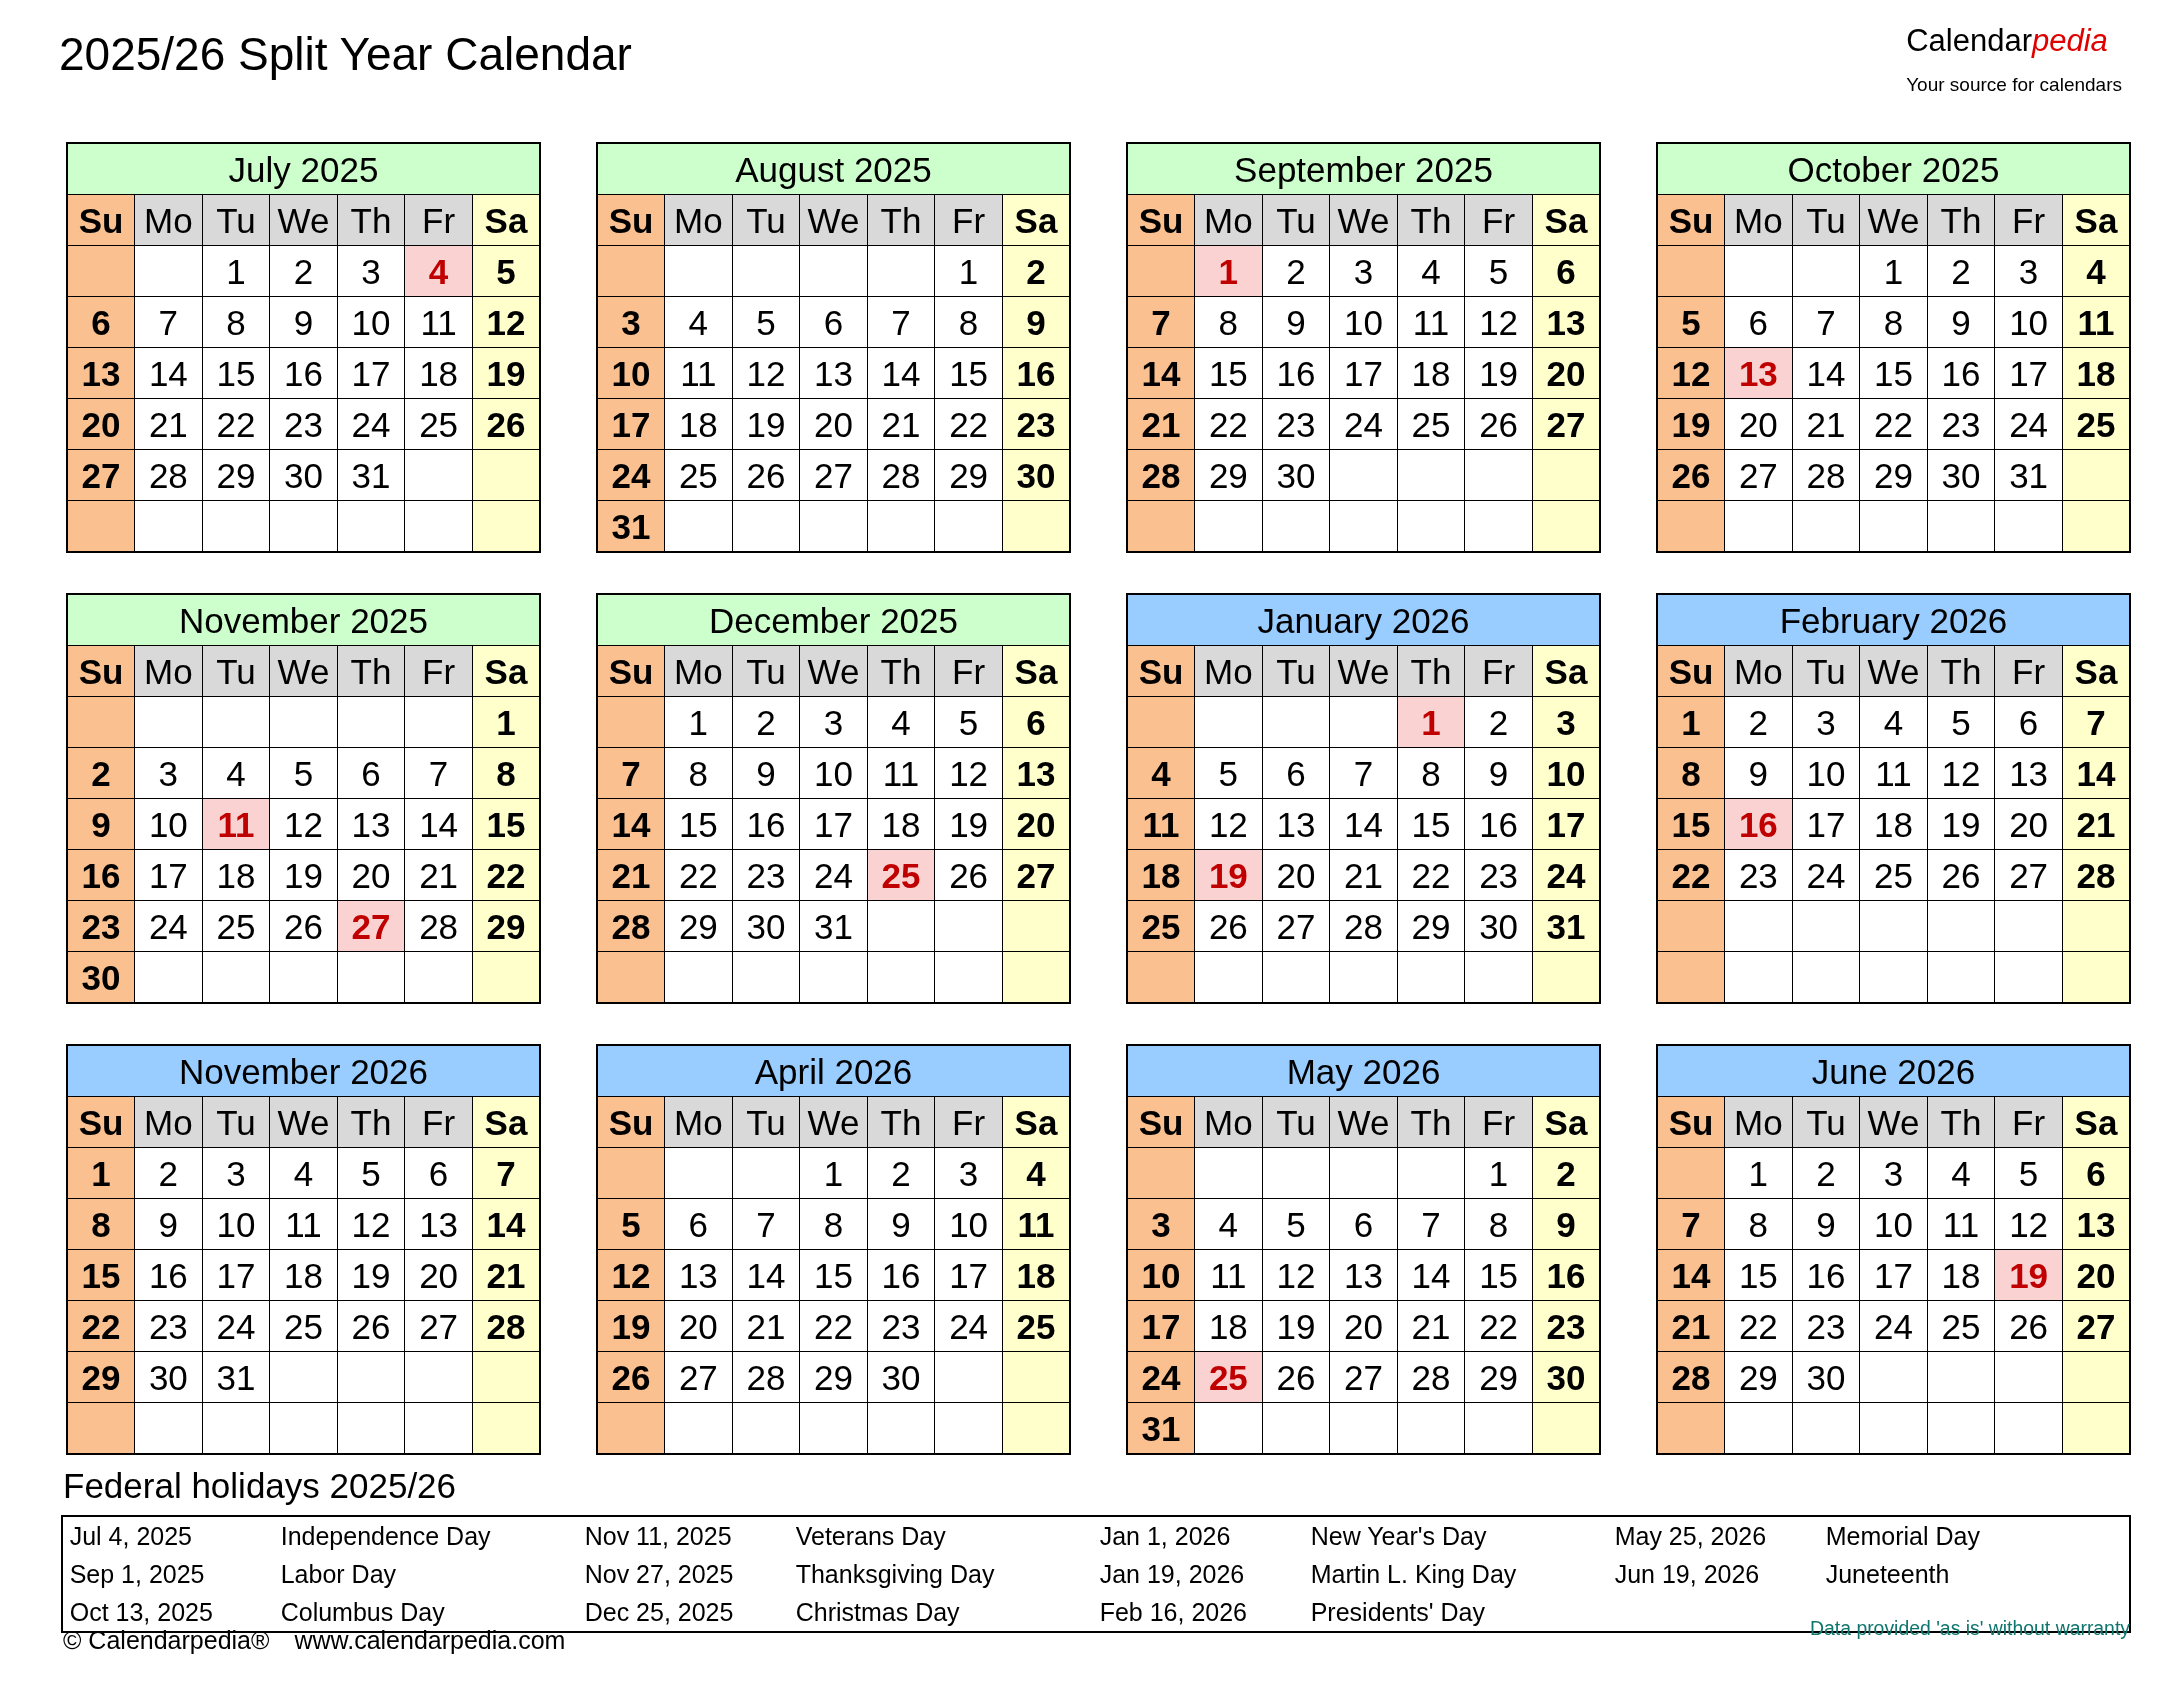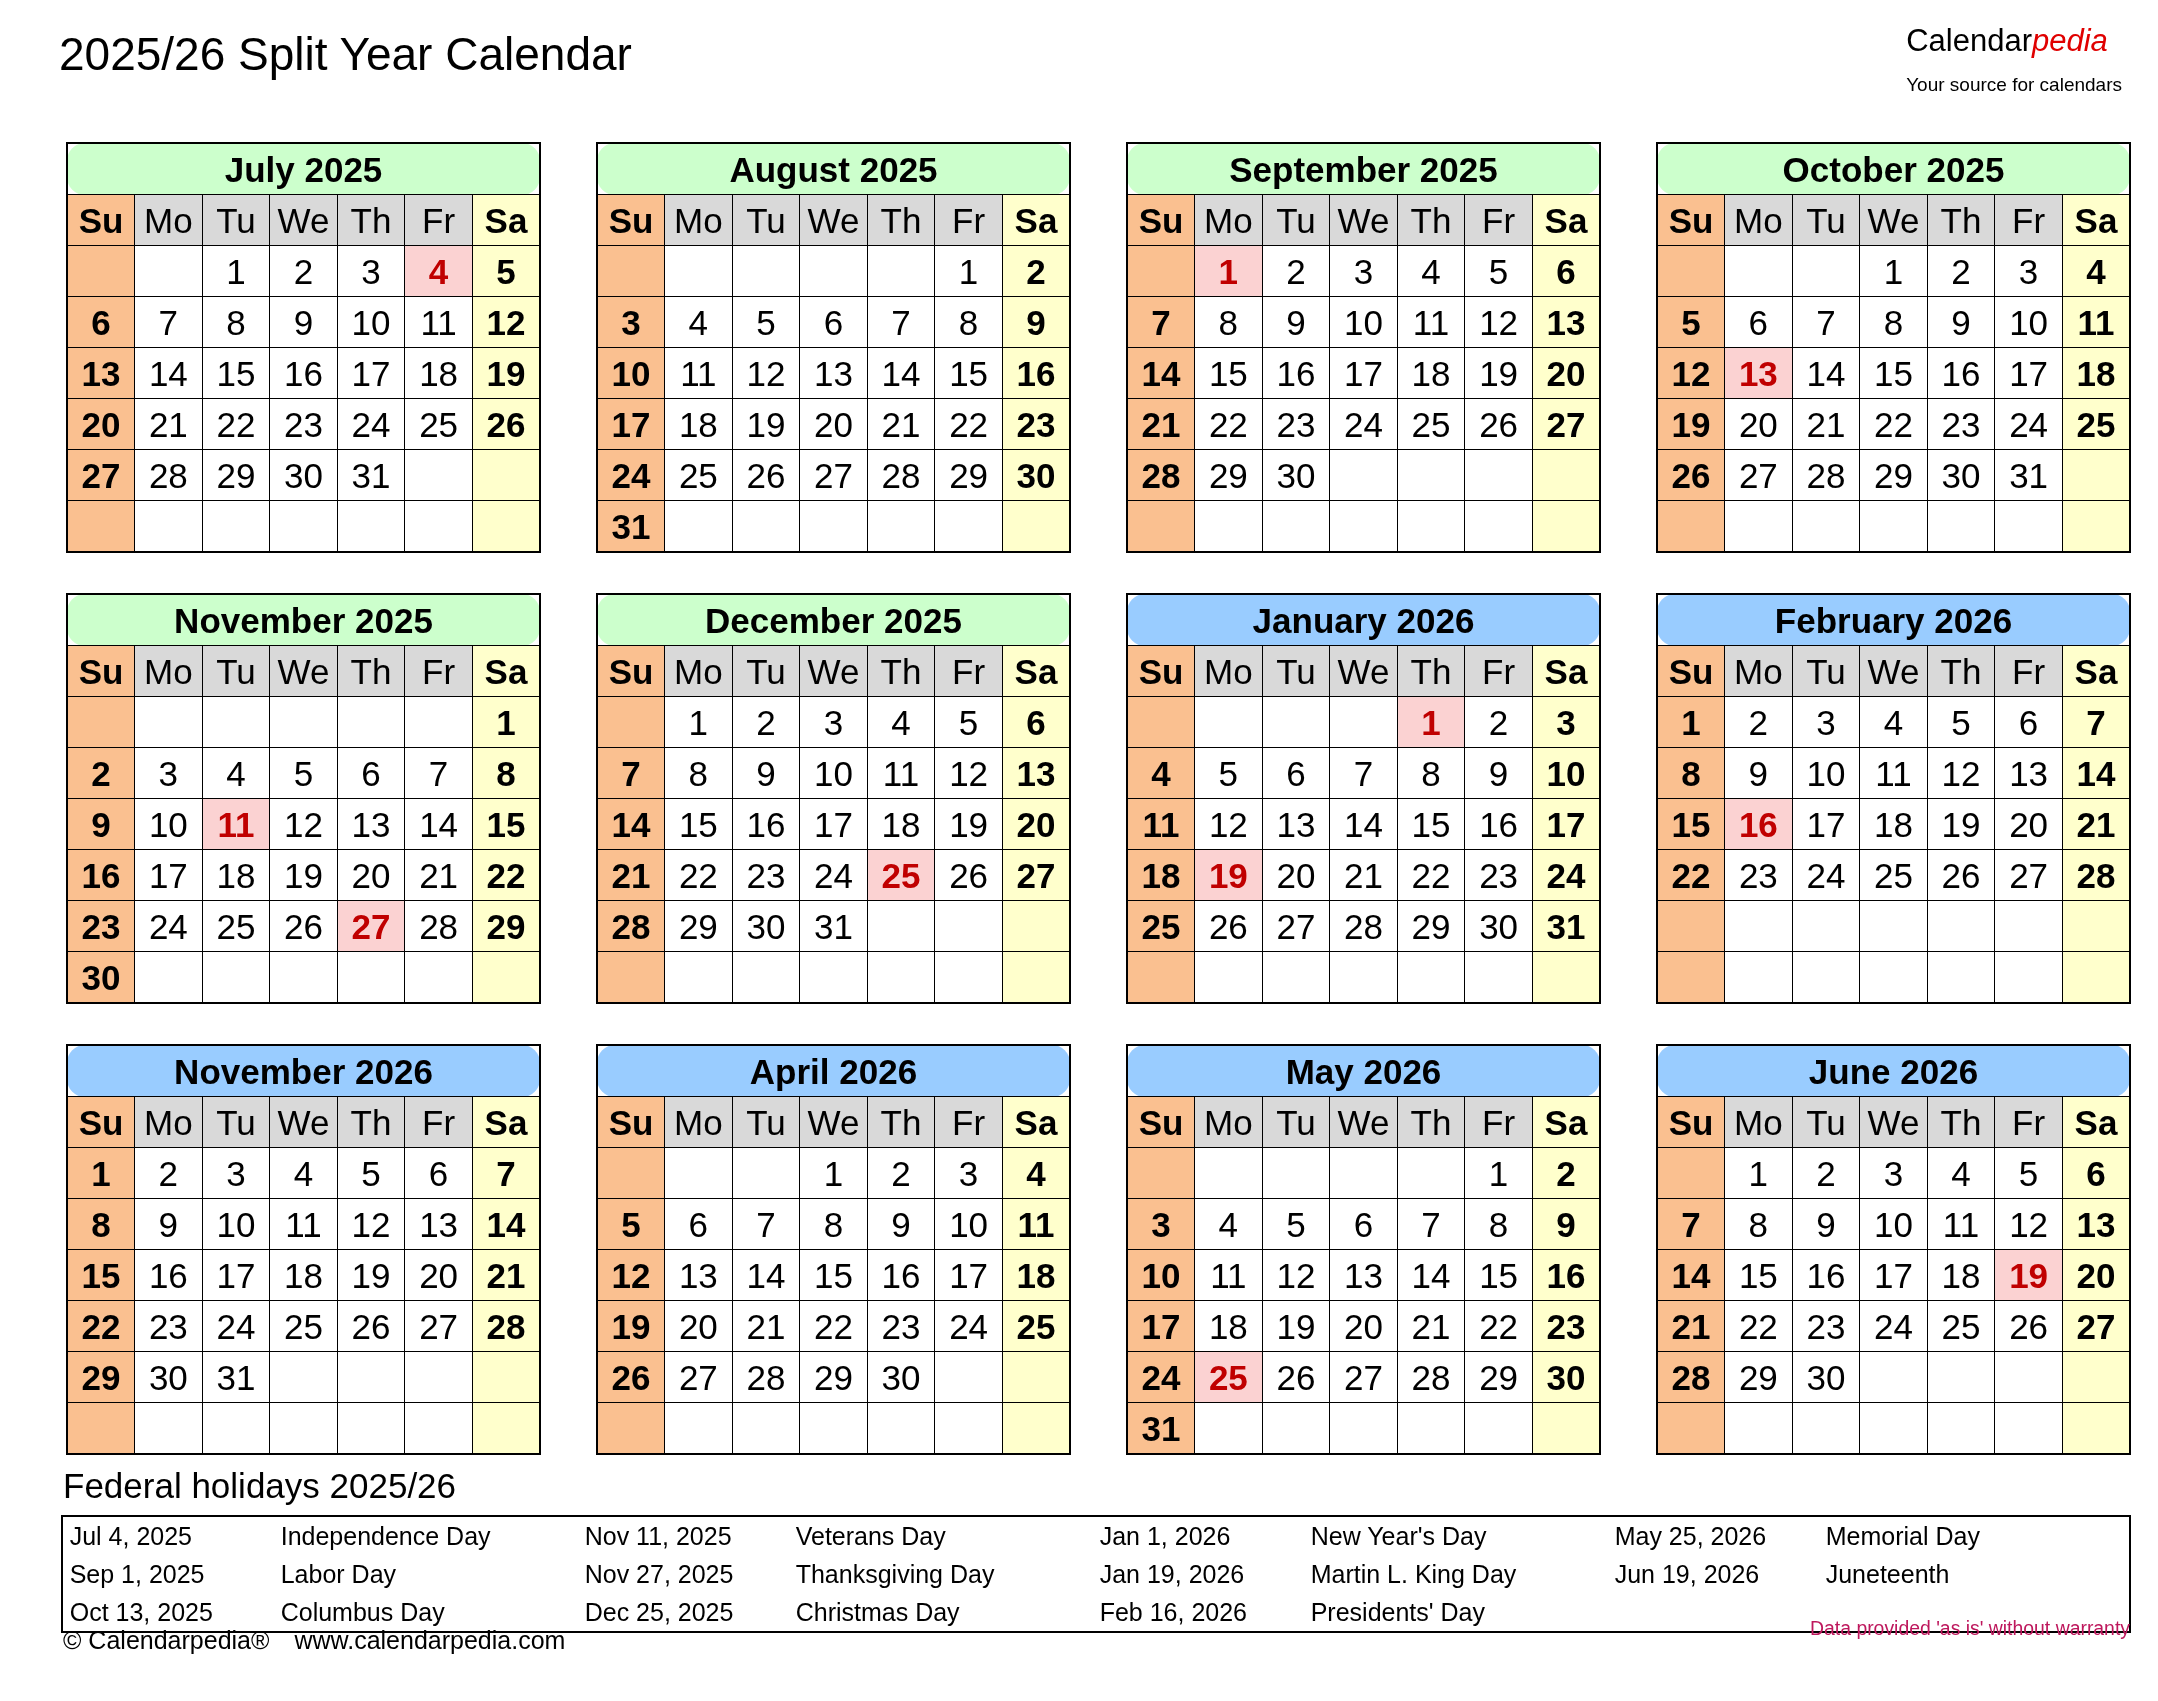--- a/index.html
+++ b/index.html
@@ -11,42 +11,42 @@
   .logo{position:absolute;top:25px;right:37px;text-align:left;line-height:1.04;cursor:pointer;}
   .logo-line1{font-size:31px;}
   .logo-red{color:var(--logored,#e00000);font-weight:normal;font-style:italic;}
   .logo-tagline{font-size:19px;margin-top:18px;}
 
   .months-grid{position:absolute;left:66px;top:142px;display:grid;
                grid-template-columns:repeat(4,475px);column-gap:55px;row-gap:40px;}
   table.month{border-collapse:collapse;table-layout:fixed;width:475px;border:2.5px solid #000;}
   table.month td{border:1.7px solid #000;text-align:center;vertical-align:middle;
                  padding:0;height:50px;font-size:35px;line-height:1;}
-  td.mtitle{height:51px;font-size:39px;font-weight:bold;border-radius:18px;}
+  td.mtitle{height:51px;font-size:39px;font-weight:normal;}
   td.mtitle.green{background:var(--green,#ccffcc);}
   td.mtitle.blue{background:var(--blue,#99ccff);}
   td.dow{height:48px;font-size:34px;background:var(--gray,#d9d9d9);}
   td.dow.col-su{background:var(--orange,#fac090);font-weight:bold;}
   td.dow.col-sa{background:var(--yellow,#ffffcc);font-weight:bold;margin-top:18px;}
   td.day.col-su{background:var(--orange,#fac090);font-weight:bold;}
   td.day.col-sa{background:var(--yellow,#ffffcc);font-weight:bold;}
   td.day.holiday{background:var(--pink,#fbd2d2);color:var(--red,#c00000);font-weight:bold;}
 
   .fed-heading{position:absolute;left:63px;top:1466px;margin:0;font-size:35px;font-weight:normal;}
 
   .holidays-box{position:absolute;left:61px;top:1515px;width:2070px;height:118px;
                 box-sizing:border-box;border:2.5px solid #000;
                 display:grid;grid-template-columns:repeat(4,211px 304px);
                 grid-auto-flow:column;grid-template-rows:repeat(3,1fr);
                 align-items:center;padding-left:6.7px;overflow:hidden;}
   .hdate,.hname{font-size:25px;white-space:nowrap;line-height:1;}
 
   .footer-left{position:absolute;left:63px;top:1626px;font-size:25px;}
   .footer-url{margin-left:25px;cursor:pointer;}
-  .footer-right{position:absolute;right:29px;top:1617px;font-size:19.4px;color:#be185d;}
+  .footer-right{position:absolute;right:29px;top:1617px;font-size:19.4px;color:#0f766e;}
 </style>
 </head>
 <body>
 
 <div class="page">
 
   <h1 class="title">2025/26 Split Year Calendar</h1>
 
   <div class="logo">
     <div class="logo-line1"><span>Calendar</span><span class="logo-red">pedia</span></div>

